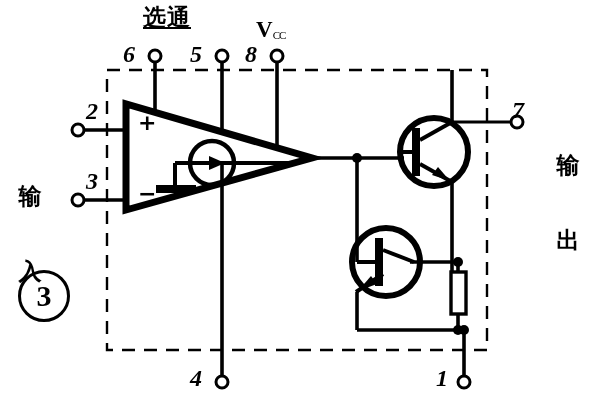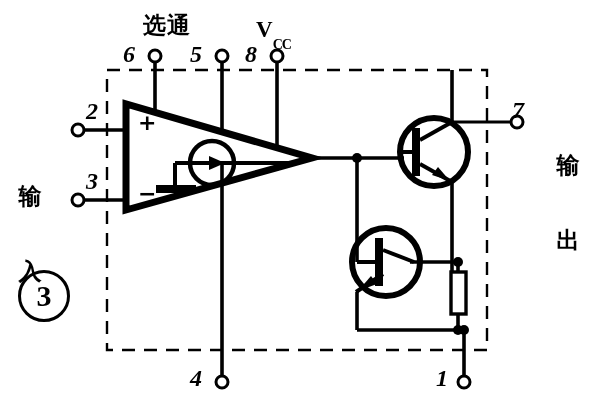--- a/index.html
+++ b/index.html
@@ -47,25 +47,25 @@
     font-weight: bold;
     text-align: center;
   }
   .cjk-vert span { display: block; line-height: 1.25; }
   .vcc {
     font-family: "Liberation Serif", "DejaVu Serif", serif;
     font-size: 23px;
     font-weight: bold;
   }
   .vcc sub {
-    font-size: 14px;
-    font-weight: bold;
+    font-size: 11px;
+    font-weight: normal;
     vertical-align: baseline;
     position: relative;
-    top: 12px;
+    top: 2px;
     letter-spacing: -1px;
   }
   .fignum {
     font-family: "Liberation Serif", "DejaVu Serif", serif;
     font-size: 30px;
     font-weight: bold;
     width: 52px;
     height: 52px;
     border: 3px solid #000;
     border-radius: 50%;
@@ -198,21 +198,21 @@
       <line x1="452" y1="122" x2="510" y2="122" stroke="#000" stroke-width="3"></line>
       <circle cx="517" cy="122" r="6" fill="#fff" stroke="#000" stroke-width="3"></circle>
     </g>
 
     <g>
       <line x1="155" y1="113" x2="155" y2="113" stroke="#000" stroke-width="3.6"></line>
     </g>
 
   </svg>
 
-  <div class="lbl cjk" style="left:143px; top:14px;">选通</div>
+  <div class="lbl cjk" style="left:143px; top:6px;text-decoration:underline;">选通</div>
 
   <div class="lbl vcc" style="left:256px; top:18px;"><span>V</span><sub>CC</sub></div>
 
   <div class="lbl pinnum" style="left:123px; top:42px;">6</div>
   <div class="lbl pinnum" style="left:190px; top:42px;">5</div>
   <div class="lbl pinnum" style="left:245px; top:42px;">8</div>
   <div class="lbl pinnum" style="left:86px; top:99px;">2</div>
   <div class="lbl pinnum" style="left:86px; top:169px;">3</div>
   <div class="lbl pinnum" style="left:512px; top:98px;">7</div>
   <div class="lbl pinnum" style="left:190px; top:366px;">4</div>

